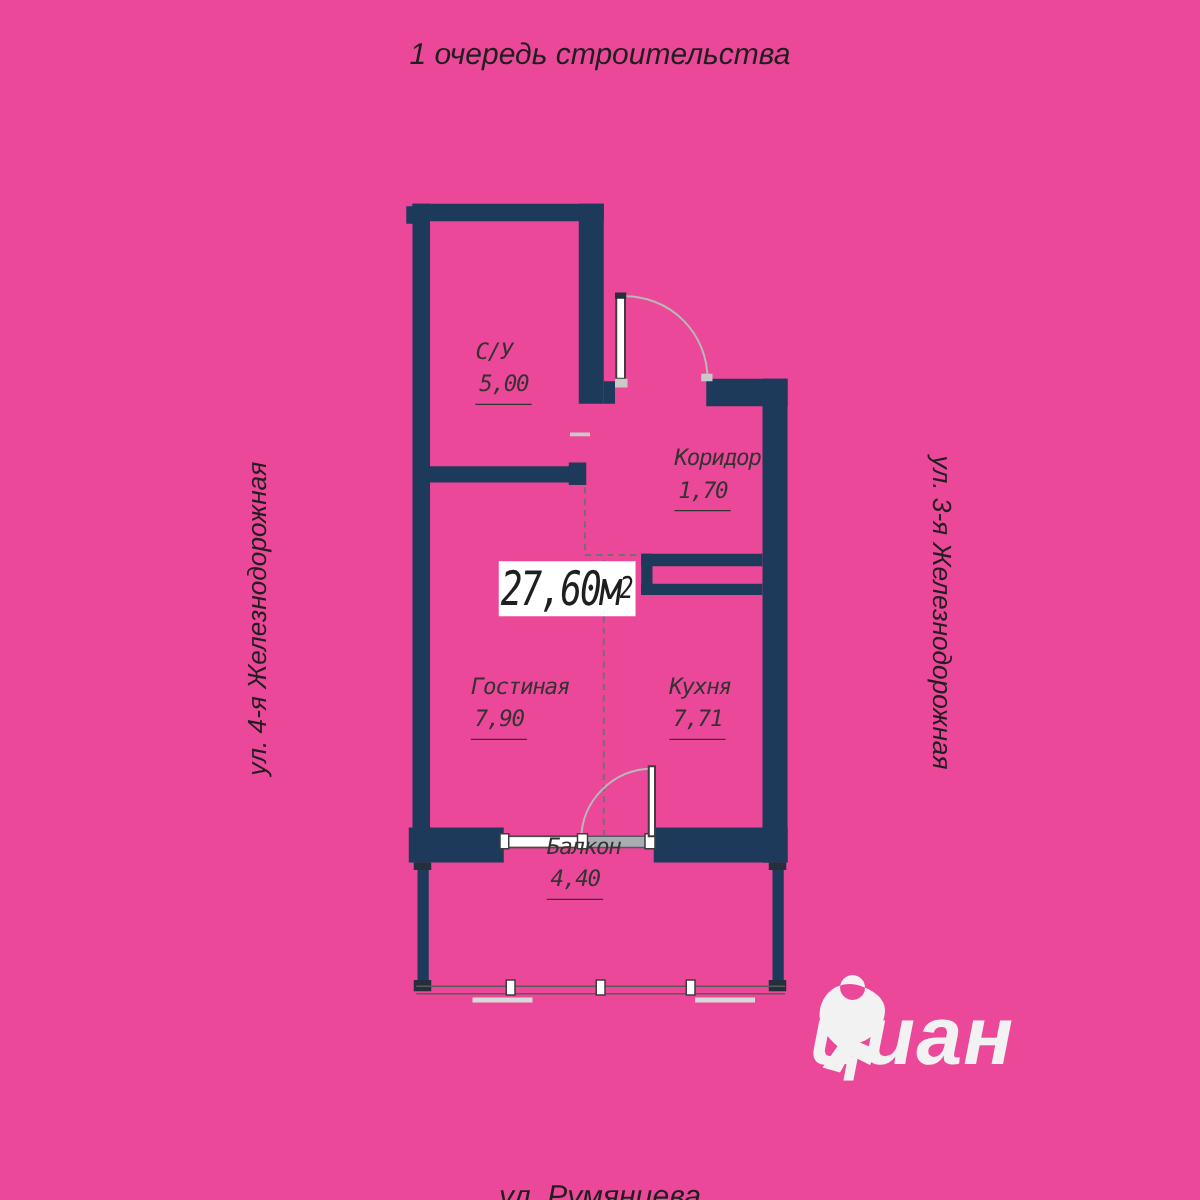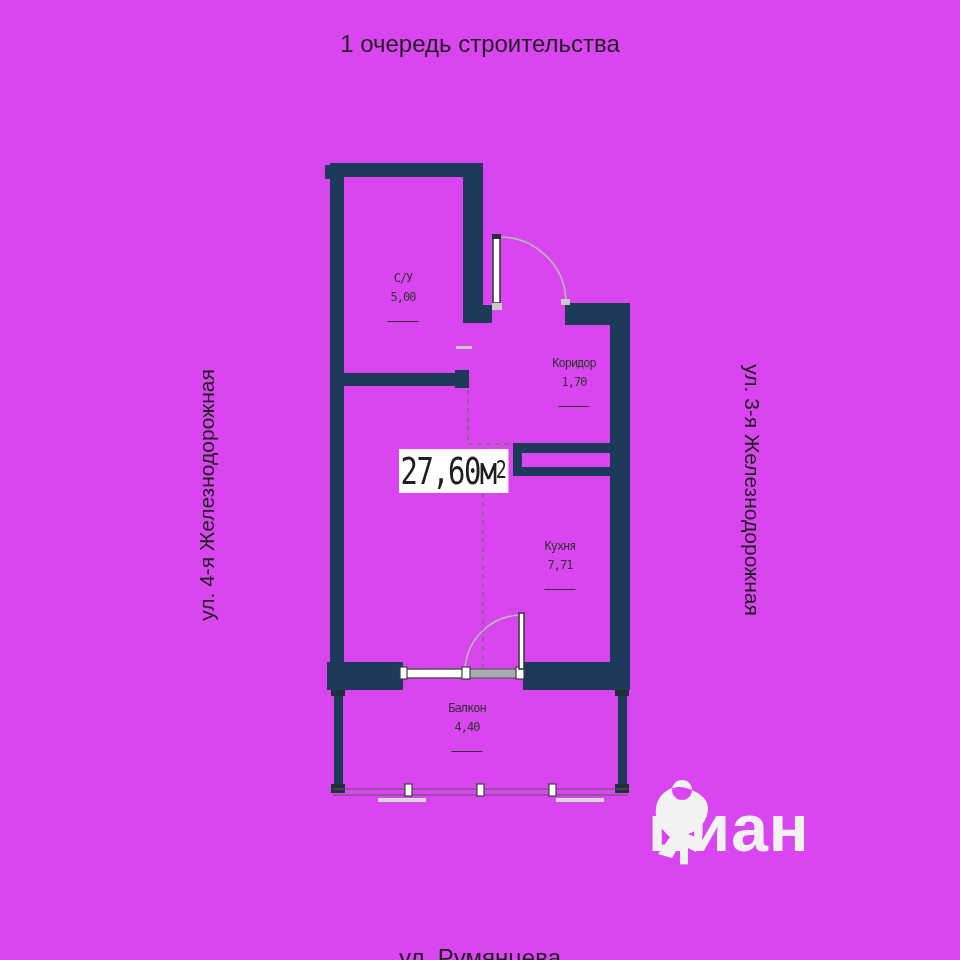--- a/index.html
+++ b/index.html
@@ -1,20 +1,20 @@
 <!DOCTYPE html>
 <html style="--wall: #1d3a5b; --text: #1f1f1f; --label: #333333; --dash: #707070; --watermark: #f2f2f2;"><head>
 <meta charset="utf-8">
 <style>
   :root{
     --wall:#1d3a5b; --text:#1f1f1f; --label:#333333; --dash:#707070; --watermark:#f2f2f2;
   }
   html,body{margin:0;padding:0;background:#fff;}
-  .canvas{position:relative;width:960px;height:960px;background:#d946ef;overflow:hidden;
-          font-family:"Liberation Sans",sans-serif;color:var(--text);}
+  .canvas{position:relative;width:960px;height:960px;background:#ec4899;overflow:hidden;
+          font-family:"Liberation Sans",sans-serif;color:var(--text);font-style:italic;}
   .plan-svg{position:absolute;left:0;top:0;}
   .wall{fill:var(--wall);}
   .cap-dark{fill:#23303c;}
   .cap-lite{fill:#c9c9c9;}
   .arc{fill:none;stroke:#b8b8b8;stroke-width:1.6;}
   .leaf{fill:#fff;stroke:#3d3d3d;stroke-width:1.6;}
   .win{fill:#fff;stroke:#4a4a4a;stroke-width:1.4;}
   .sill{fill:#a9adb1;stroke:#55595d;stroke-width:1.2;}
   .tick{fill:#fff;stroke:#3d3d3d;stroke-width:1.2;}
   .rail{stroke:#5a5a5a;stroke-width:1.2;fill:none;}
@@ -25,30 +25,30 @@
              font-size:24px;font-weight:500;color:var(--text);white-space:nowrap;}
   .bottom-label{position:absolute;left:480px;top:944px;transform:translate(-50%,0);
              font-size:24px;font-weight:500;color:var(--text);white-space:nowrap;}
   .street-left{position:absolute;left:207px;top:495px;
              writing-mode:vertical-rl;transform:translate(-50%,-50%) rotate(180deg);
              font-size:21px;color:var(--text);white-space:nowrap;}
   .street-right{position:absolute;left:752px;top:490px;
              writing-mode:vertical-rl;transform:translate(-50%,-50%);
              font-size:21px;color:var(--text);white-space:nowrap;}
 
-  .room-label{position:absolute;transform:translate(-50%,0);text-align:center;
-              font-family:"DejaVu Sans Mono",monospace;font-size:12px;letter-spacing:-1px;
+  .room-label{position:absolute;transform:translate(-50%,0);
+              font-family:"DejaVu Sans Mono",monospace;font-size:18px;letter-spacing:-1px;
               color:var(--label);line-height:1.15;white-space:nowrap;}
-  .room-area{display:inline-block;margin-top:5px;padding:0 3px 16px 3px;
+  .room-area{display:inline-block;margin-top:5px;padding:0 3px 5px 3px;
              border-bottom:1.4px solid var(--label);}
   .r-su{left:403px;top:272px;}
   .r-koridor{left:574px;top:357px;}
   .r-gostinaya{left:416px;top:540px;}
   .r-kuhnya{left:560px;top:540px;}
-  .r-balkon{left:467px;top:702px;}
+  .r-balkon{left:467px;top:668px;}
 
   .total-area{position:absolute;left:399px;top:449px;background:#fff;padding:0 2px;
               font-family:"DejaVu Sans Mono",monospace;font-size:38px;letter-spacing:-2px;
               color:var(--text);transform:scaleX(0.76);transform-origin:left top;white-space:nowrap;}
   .total-area sup{font-size:24px;letter-spacing:0;vertical-align:6px;}
 
   .watermark{position:absolute;left:648px;top:778px;width:260px;height:100px;
              display:flex;align-items:center;color:var(--watermark);}
   .watermark-text{font-size:66px;font-weight:bold;letter-spacing:1px;line-height:1;
                   font-family:"Liberation Sans",sans-serif;}
@@ -149,20 +149,24 @@
   <div class="room-label r-su">
     <div>С/У</div>
     <div><span class="room-area">5,00</span></div>
   </div>
 
   <div class="room-label r-koridor">
     <div>Коридор</div>
     <div><span class="room-area">1,70</span></div>
   </div>
 
+  <div class="room-label r-gostinaya">
+    <div>Гостиная</div>
+    <div><span class="room-area">7,90</span></div>
+  </div>
 
   <div class="room-label r-kuhnya">
     <div>Кухня</div>
     <div><span class="room-area">7,71</span></div>
   </div>
 
   <div class="room-label r-balkon">
     <div>Балкон</div>
     <div><span class="room-area">4,40</span></div>
   </div>

